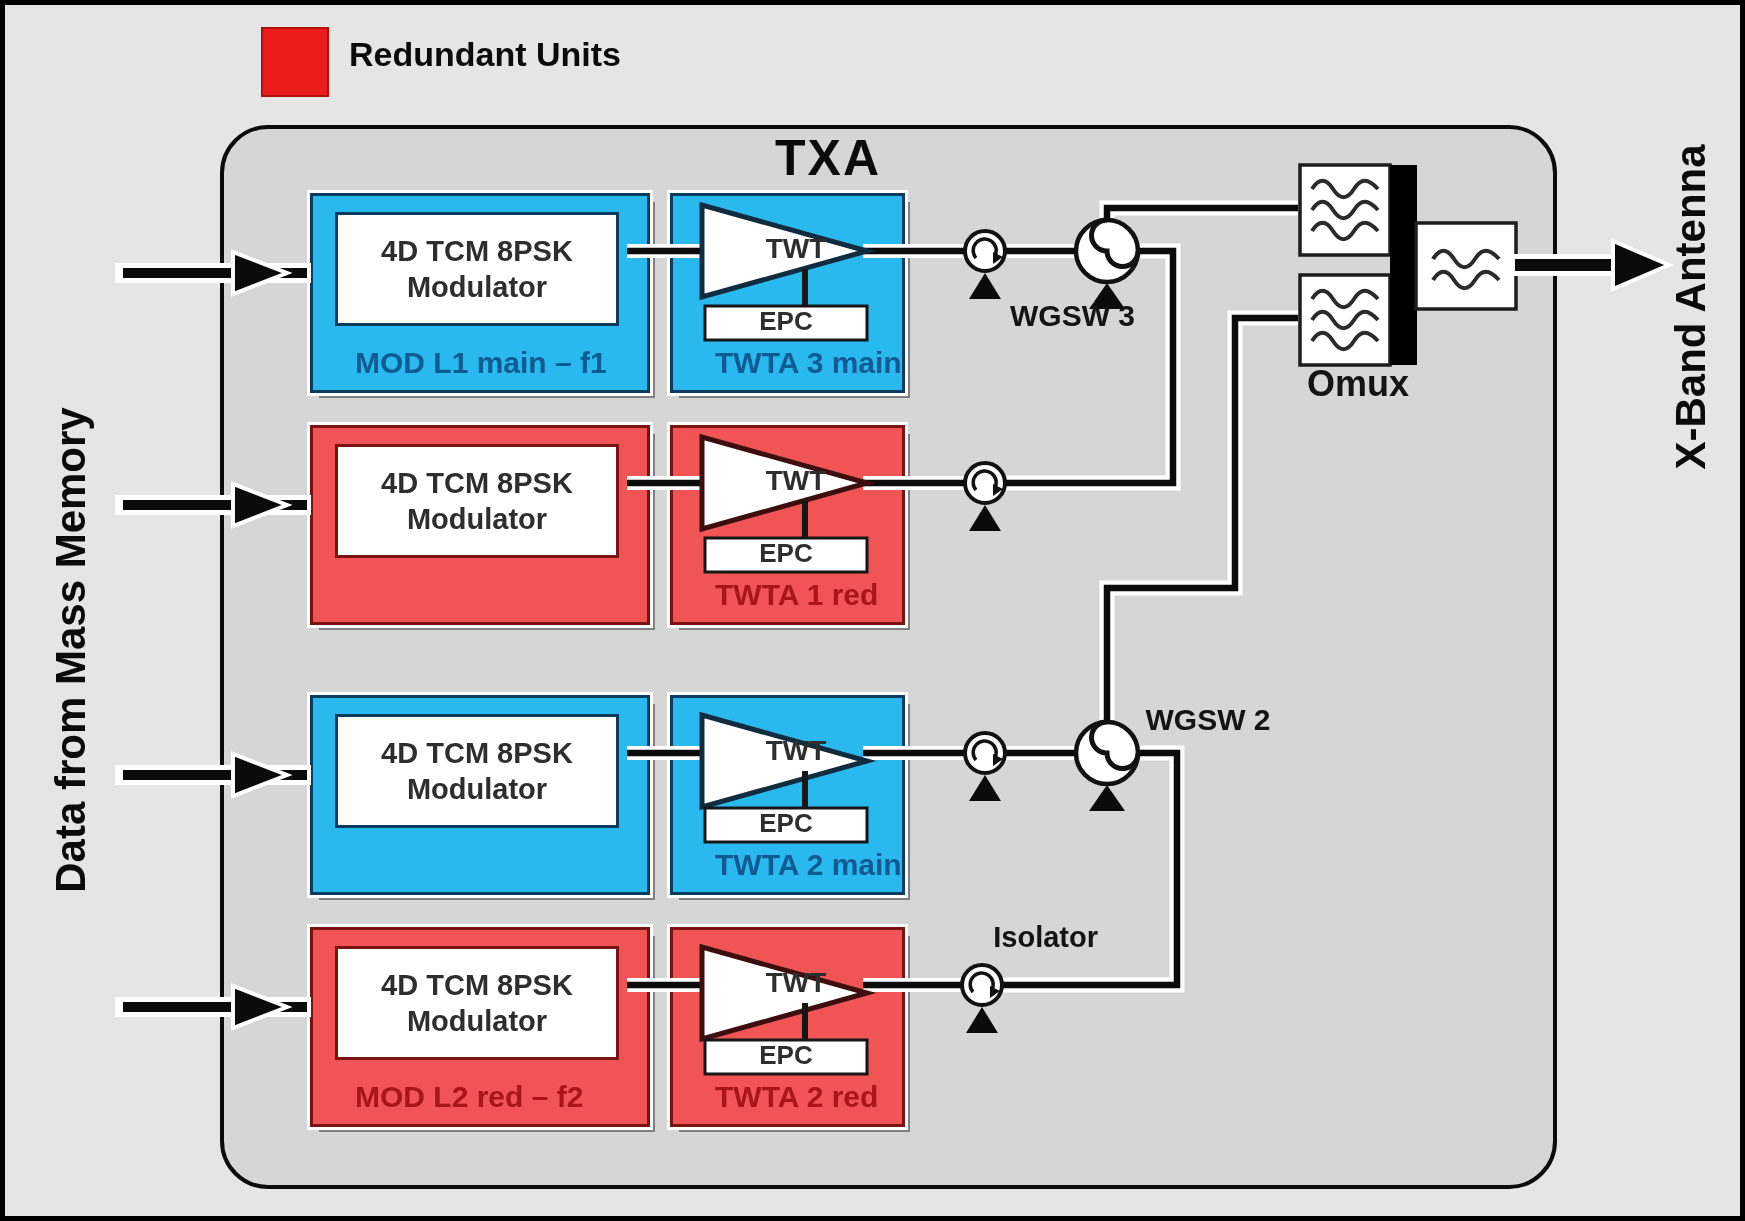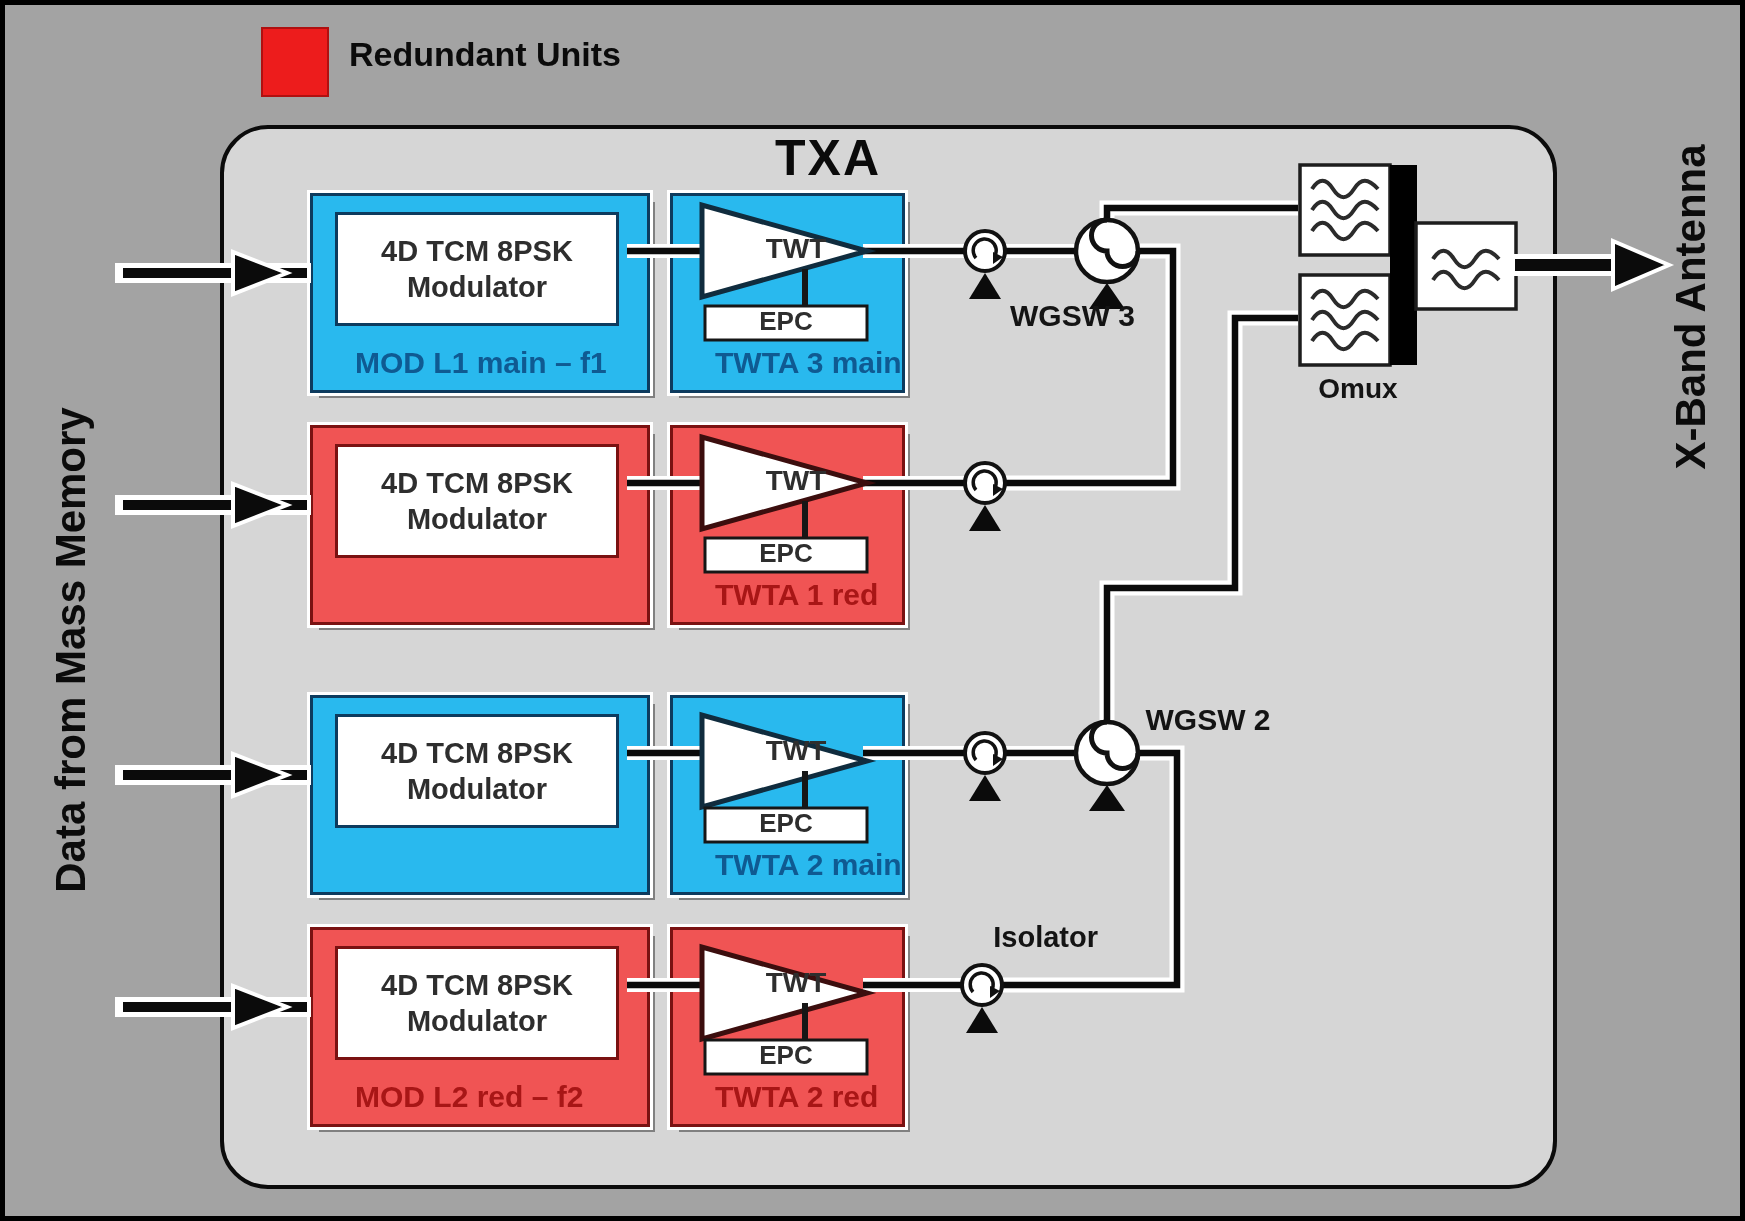--- a/index.html
+++ b/index.html
@@ -1,16 +1,16 @@
 <!DOCTYPE html>
 <html><head>
 <meta charset="utf-8">
 <style>
   html,body{margin:0;padding:0;background:#ffffff;font-family:"Liberation Sans",sans-serif;}
-  .stage{position:relative;width:1745px;height:1221px;background:#a3a3a3;border:5px solid #000;box-sizing:border-box;overflow:hidden;}
+  .stage{position:relative;width:1745px;height:1221px;background:#e5e5e5;border:5px solid #000;box-sizing:border-box;overflow:hidden;}
   .txa-box{position:absolute;left:215px;top:120px;width:1337px;height:1064px;background:#d6d6d6;border:4px solid #0b0b0b;border-radius:48px;box-sizing:border-box;}
   .txa-title{position:absolute;left:770px;top:124px;width:200px;text-align:left;font-size:50px;font-weight:bold;color:#0b0b0b;letter-spacing:2px;}
   
   .legend-swatch{position:absolute;left:256px;top:22px;width:64px;height:66px;background:#ed1c1c;border:2px solid #b01010;}
   .legend-label{position:absolute;left:344px;top:30px;font-size:34px;font-weight:bold;color:#0b0b0b;}
   
   .side-label{position:absolute;font-size:42px;font-weight:bold;color:#0b0b0b;text-align:center;white-space:nowrap;}
   .side-label.left{left:-214px;top:621px;width:560px;transform:rotate(-90deg);}
   .side-label.right{left:1456px;top:278px;width:460px;transform:rotate(-90deg);}
   
@@ -29,21 +29,21 @@
   svg.wires{position:absolute;left:0;top:0;pointer-events:none;}
   
   .overlay-label{position:absolute;font-weight:bold;color:#141414;text-align:center;}
   .twt-text{left:700px;width:110px;font-size:28px;color:#2e2e2e;padding-left:36px;}
   .twt-text.r0{top:228px}.twt-text.r1{top:460px}.twt-text.r2{top:730px}.twt-text.r3{top:962px}
   .epc-text{left:700px;width:162px;font-size:26px;color:#2e2e2e;}
   .epc-text.r0{top:301px}.epc-text.r1{top:533px}.epc-text.r2{top:803px}.epc-text.r3{top:1035px}
   .wgsw1-label{left:975px;top:294px;width:185px;font-size:30px;}
   .wgsw2-label{left:1118px;top:698px;width:170px;font-size:30px;}
   .isolator-label{left:908px;top:916px;width:185px;font-size:29px;text-align:right;}
-  .omux-label{left:1283px;top:368px;width:140px;font-size:28px;}
+  .omux-label{left:1283px;top:358px;width:140px;font-size:36px;}
 </style>
 </head>
 <body>
 
 <div class="stage">
 
   <div class="legend-swatch"></div>
   <div class="legend-label">Redundant Units</div>
 
   <div class="side-label left">Data from Mass Memory</div>

